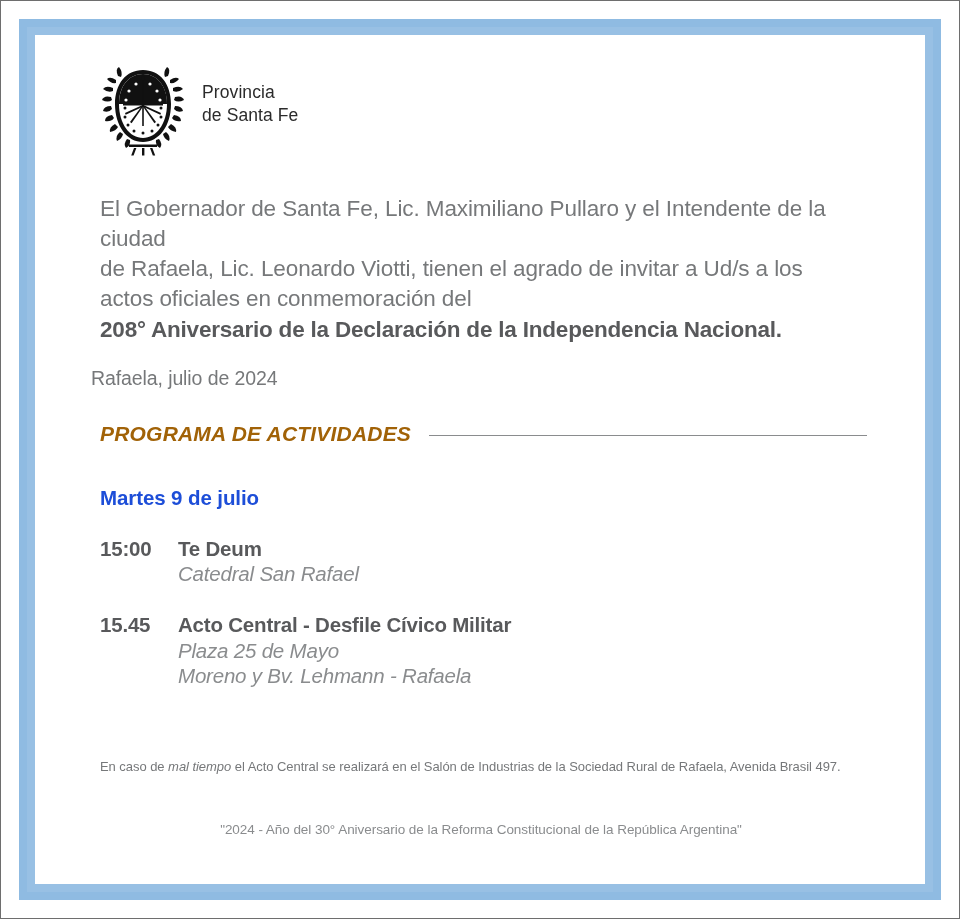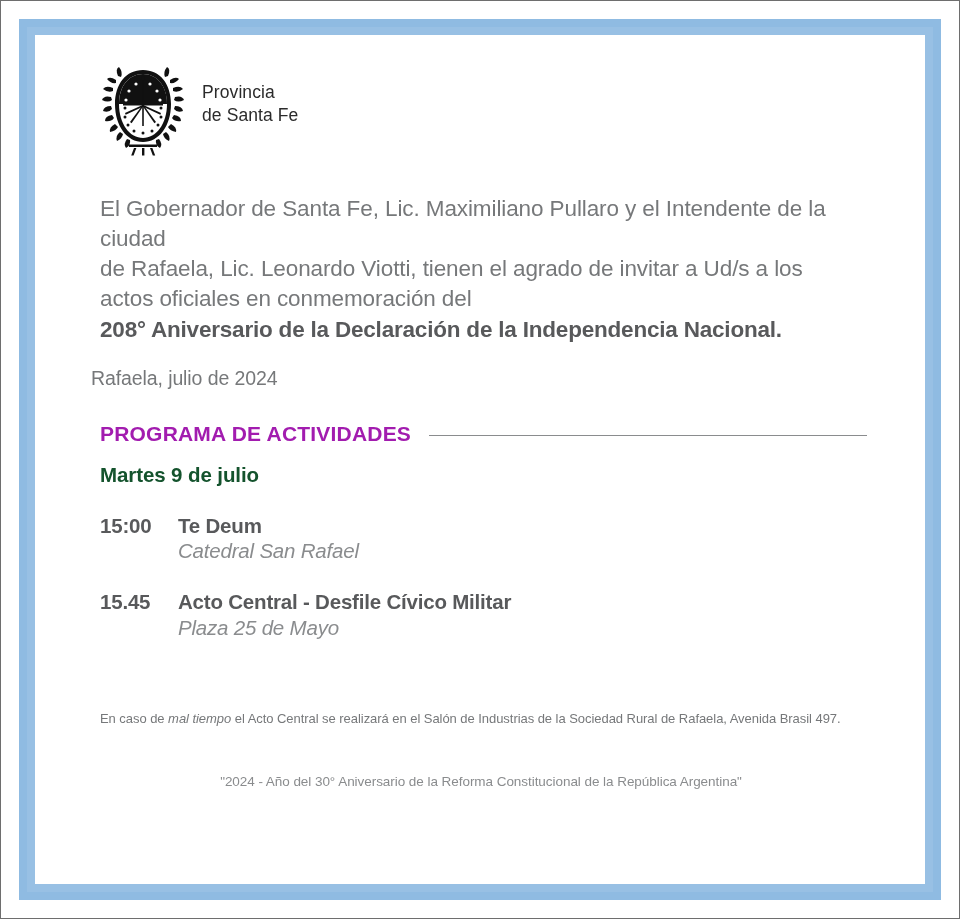--- a/index.html
+++ b/index.html
@@ -108,39 +108,40 @@
   .program-head {
     margin-top: 32px;
     padding-left: 9px;
     display: flex;
     align-items: center;
     gap: 18px;
   }
   .program-head .title {
     font-size: 21px;
     font-weight: 700;
-    color: #a21caf;
+    color: #a16207;
     letter-spacing: 0.2px;
     white-space: nowrap;
+    font-style: italic;
   }
   .program-head .rule {
     flex: 1 1 auto;
     height: 1px;
     background: #8a8c8e;
     margin-right: 4px;
     margin-top: 3px;
   }
 
   
   .day {
-    margin-top: 17px;
+    margin-top: 40px;
     padding-left: 9px;
     font-size: 20.5px;
     font-weight: 700;
-    color: #14532d;
+    color: #1d4ed8;
     letter-spacing: -0.1px;
   }
 
   .event {
     margin-top: 26px;
     padding-left: 9px;
     display: flex;
     align-items: flex-start;
   }
   .event .time {
@@ -301,20 +302,21 @@
         <div class="ename">Te Deum</div>
         <div class="venue">Catedral San Rafael</div>
       </div>
     </div>
 
     <div class="event">
       <div class="time">15.45</div>
       <div class="detail">
         <div class="ename">Acto Central - Desfile Cívico Militar</div>
         <div class="venue">Plaza 25 de Mayo</div>
+        <div class="address">Moreno y Bv. Lehmann - Rafaela</div>
       </div>
     </div>
 
     <div class="note"><span>En caso de </span><em>mal tiempo</em><span> el Acto Central se realizará en el Salón de Industrias de la Sociedad Rural de Rafaela, Avenida Brasil 497.</span></div>
 
     <div class="slogan">"2024 - Año del 30° Aniversario de la Reforma Constitucional de la República Argentina"</div>
 
   </div>
 </div>
 

